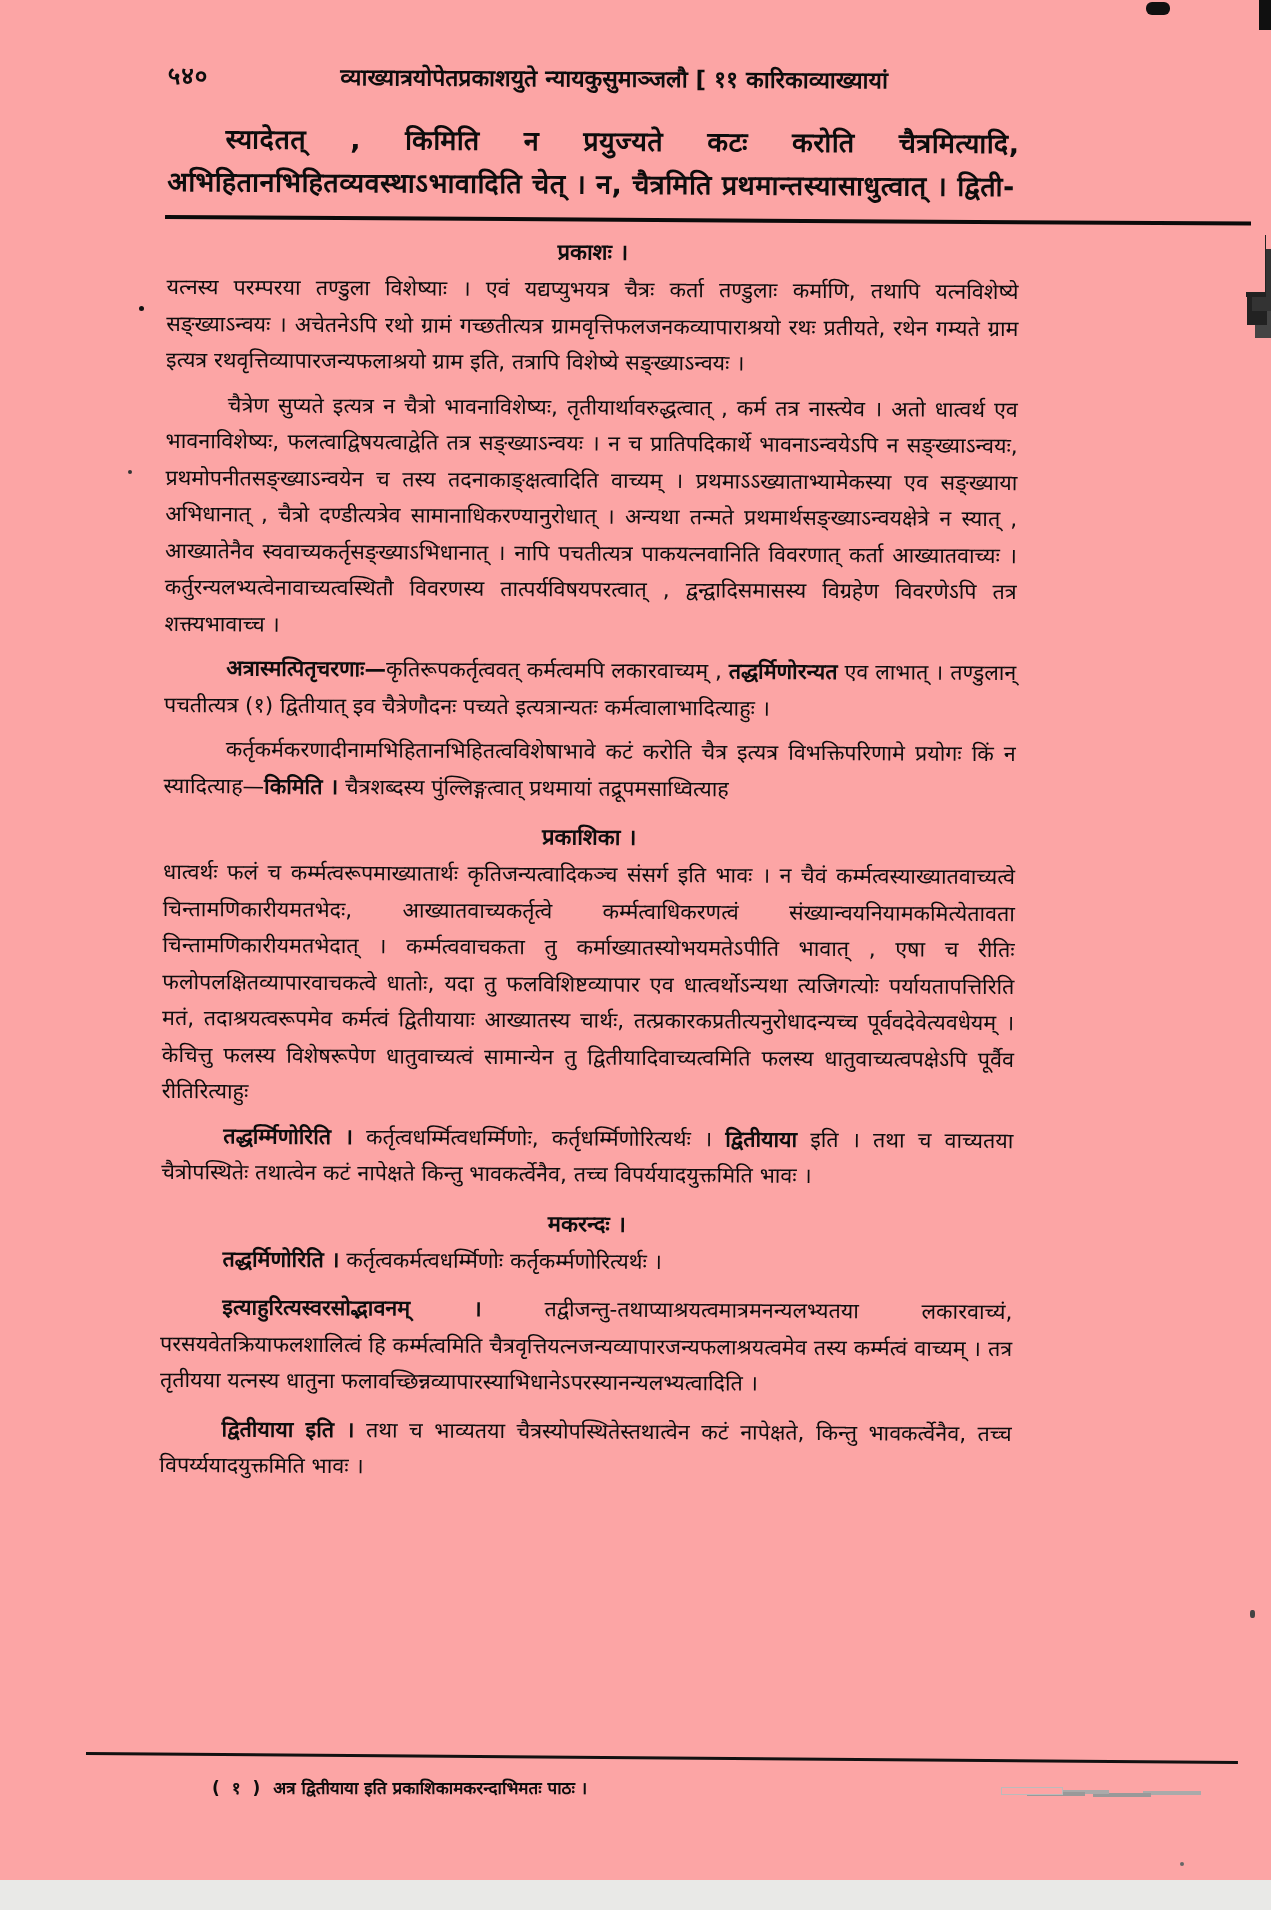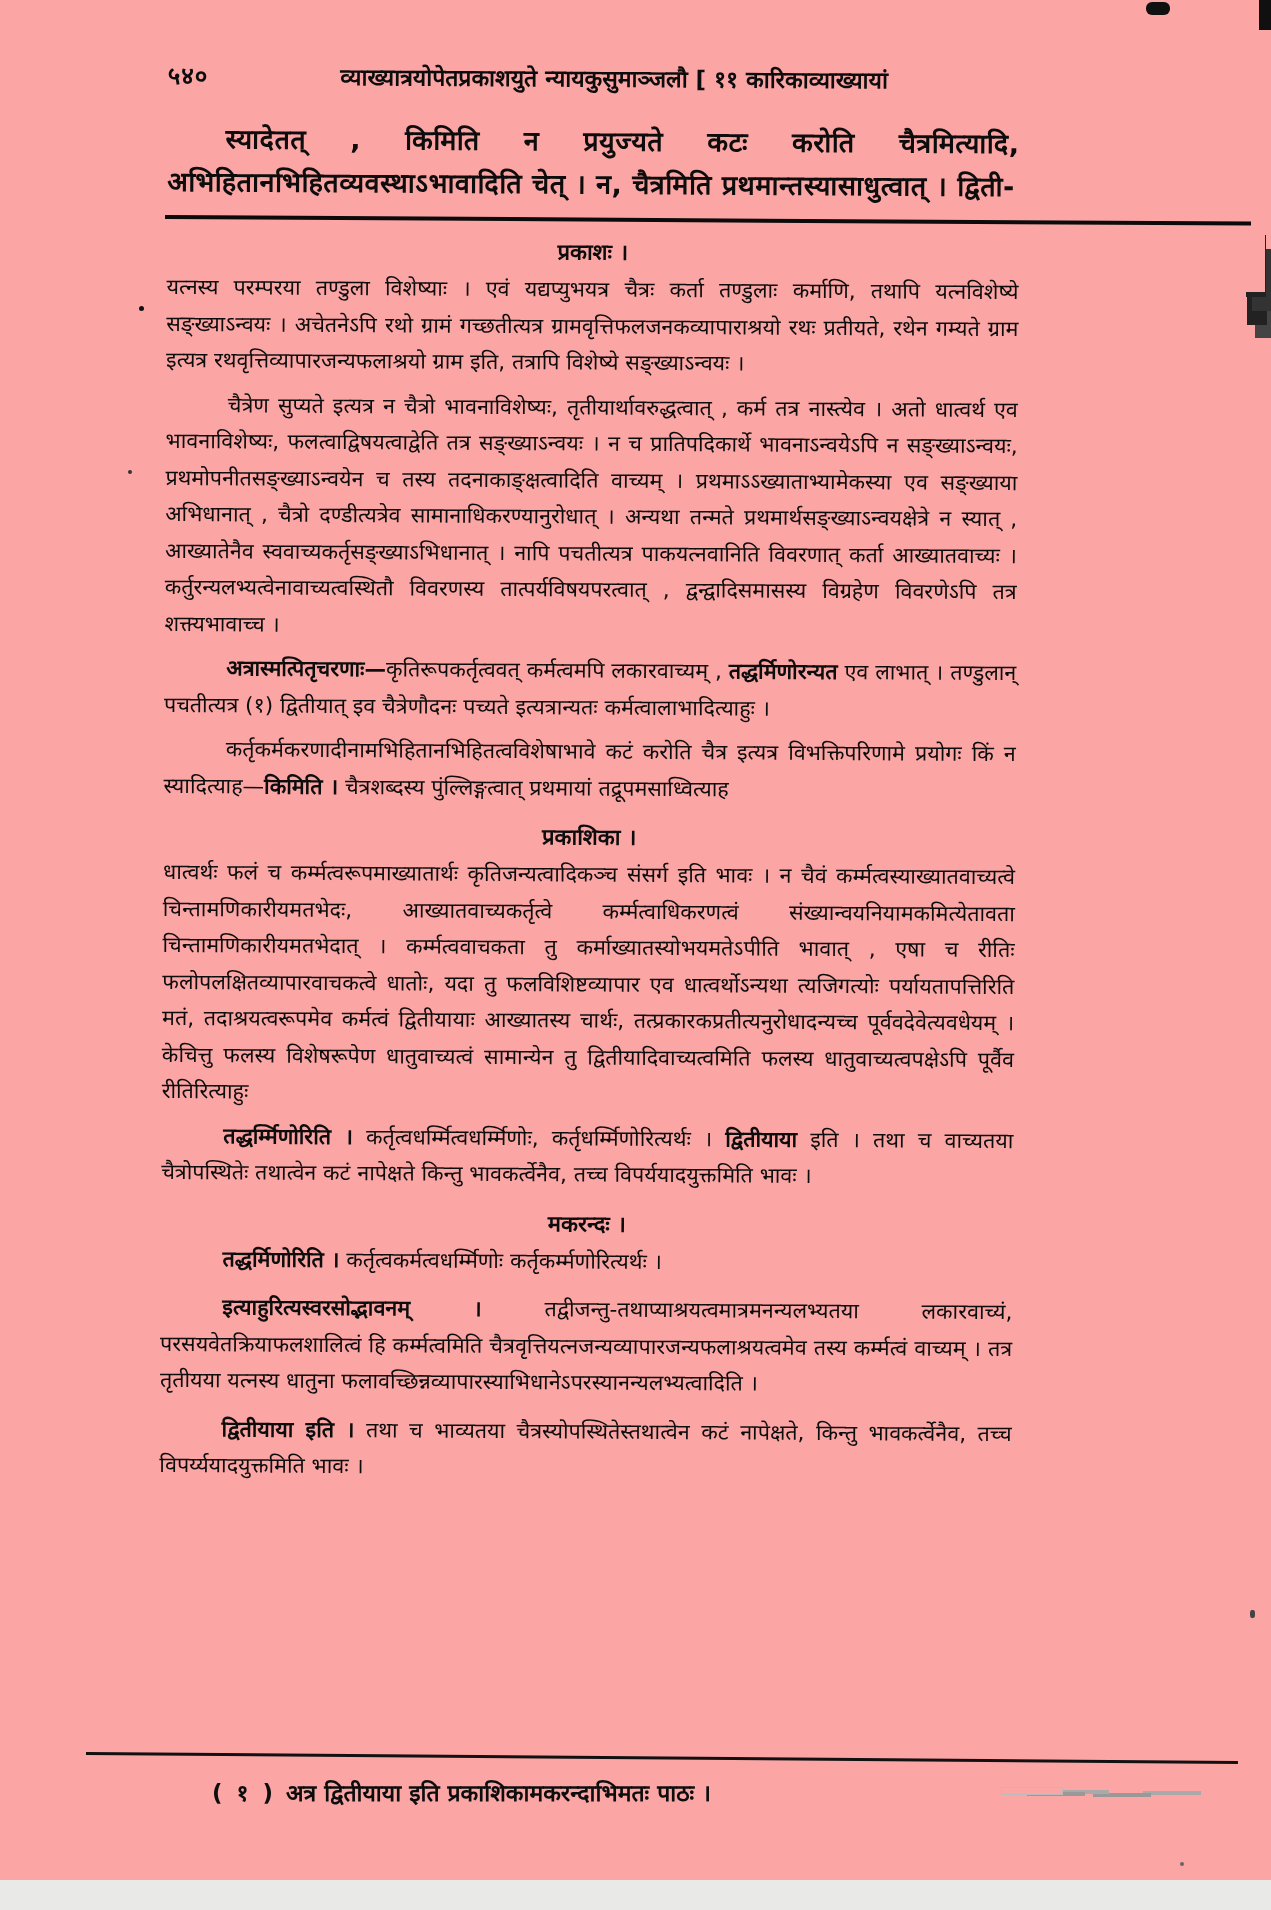--- a/index.html
+++ b/index.html
@@ -31,21 +31,21 @@
   }
   .para.ind{text-indent:62px;}
   .para .b{font-weight:bold;}
   .mk .para{margin-bottom:12px;}
   .footrule{
     position:absolute;left:86px;top:1752px;width:1152px;
     border-top:3px solid #111;transform:rotate(0.45deg);transform-origin:left top;
   }
   .footnote{
     position:absolute;left:212px;top:1776px;width:900px;
-    font-size:23px;font-weight:bold;
+    font-size:17px;font-weight:bold;
   }
   .footnote .fnmark{letter-spacing:3px;margin-right:10px;}
   
   .art{position:absolute;background:#101010;}
   .art.blob1{left:1146px;top:2px;width:24px;height:13px;border-radius:6px;}
   .art.corner{right:0;top:0;width:12px;height:30px;}
   .art.edge1{left:1243px;top:228px;width:22px;height:64px;background:
     transparent;box-shadow:2px 6px 0 -1px #222,8px 20px 0 -1px #333,3px 34px 0 -1px #222,10px 48px 0 -2px #444;}
   .art.dotA{left:139px;top:306px;width:5px;height:5px;border-radius:50%;}
   .art.dotB{left:128px;top:470px;width:4px;height:4px;border-radius:50%;background:#333;}

